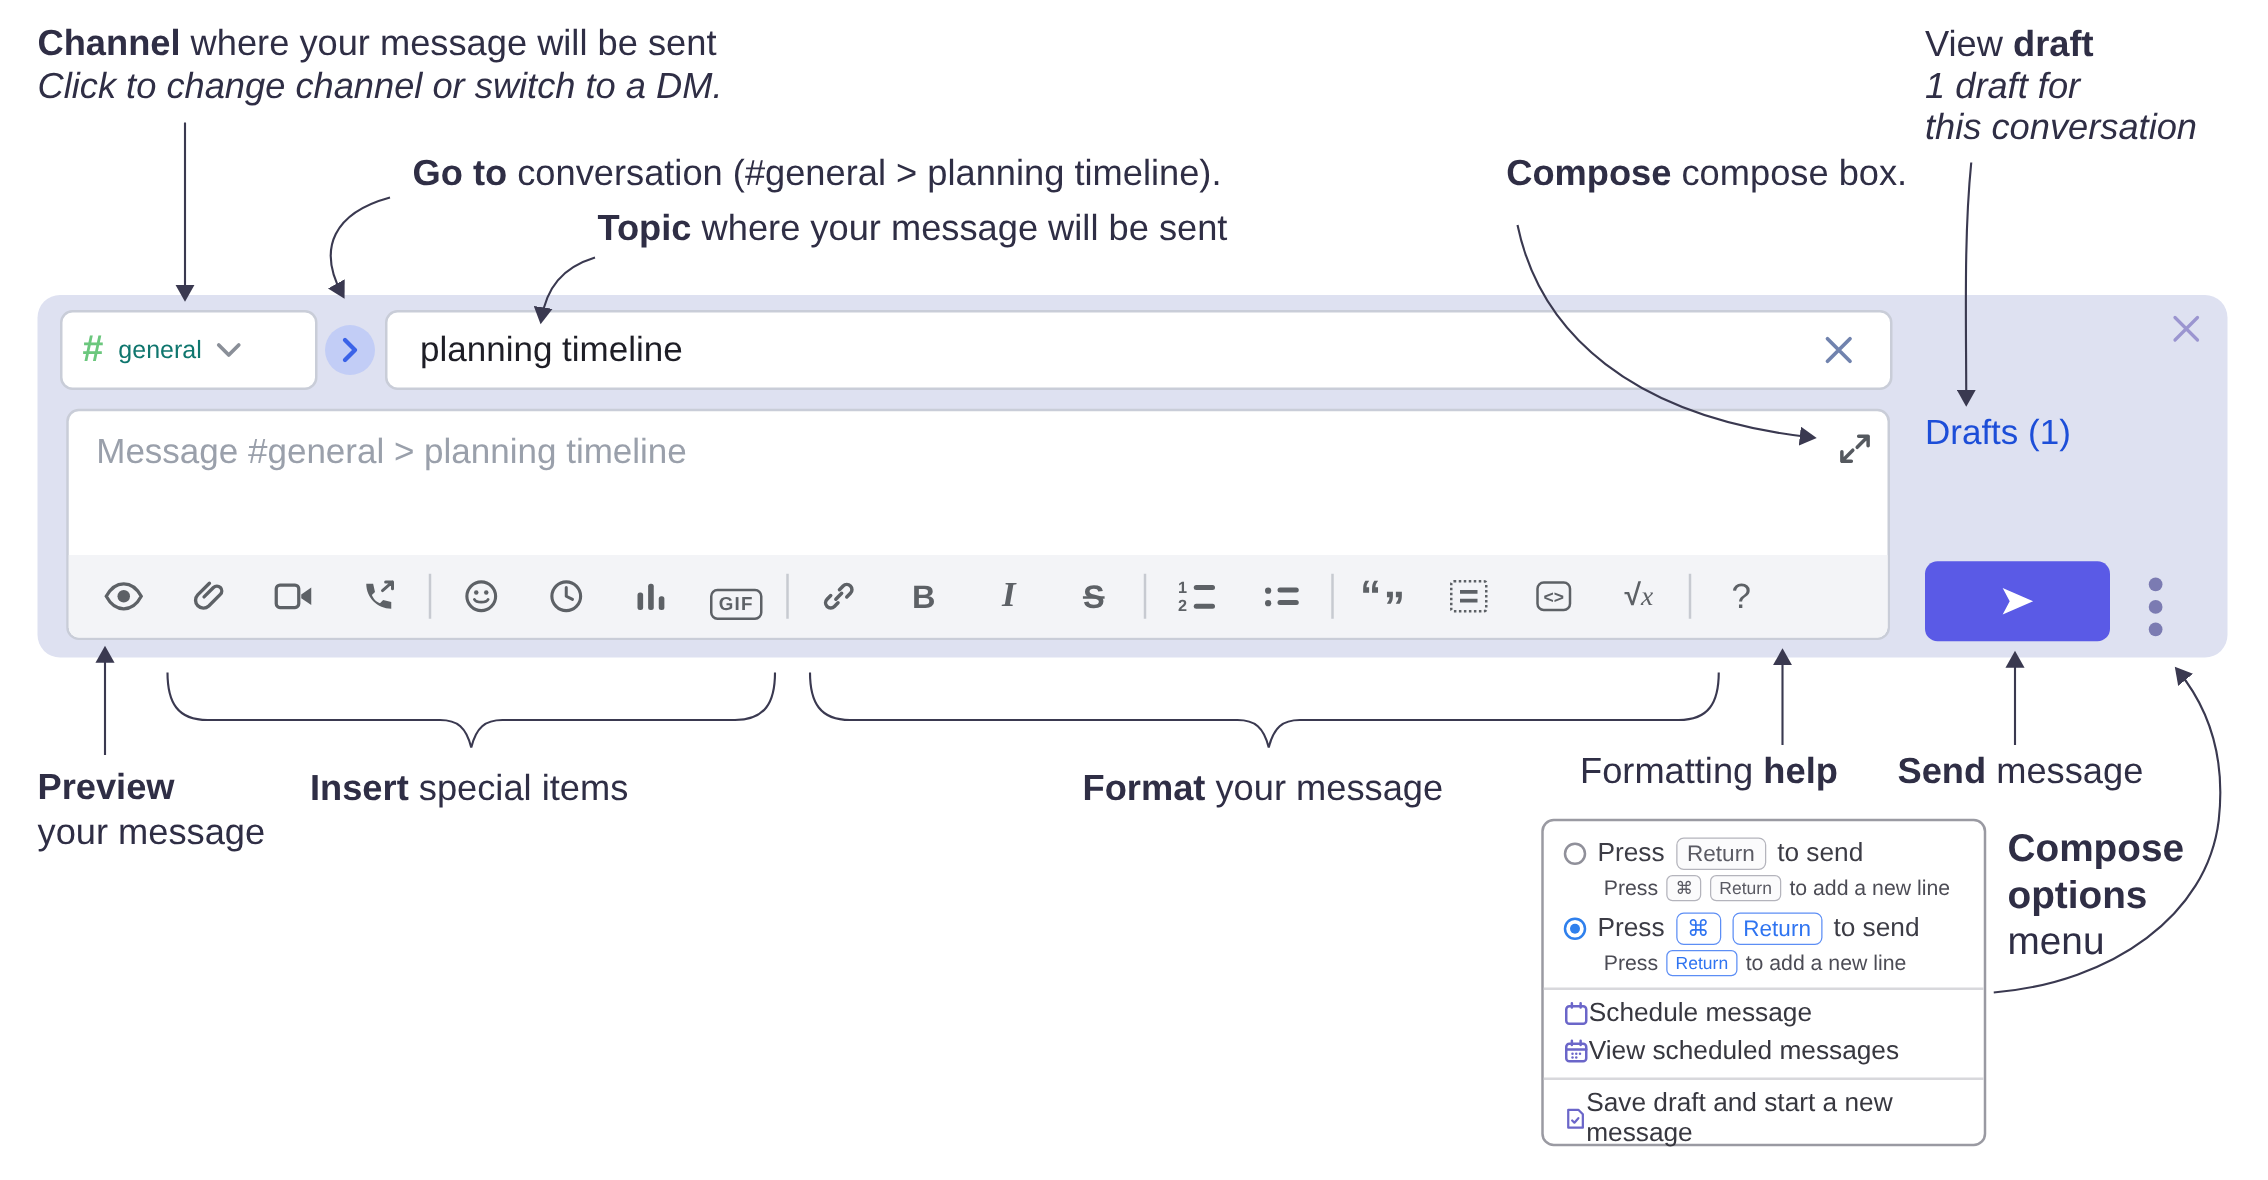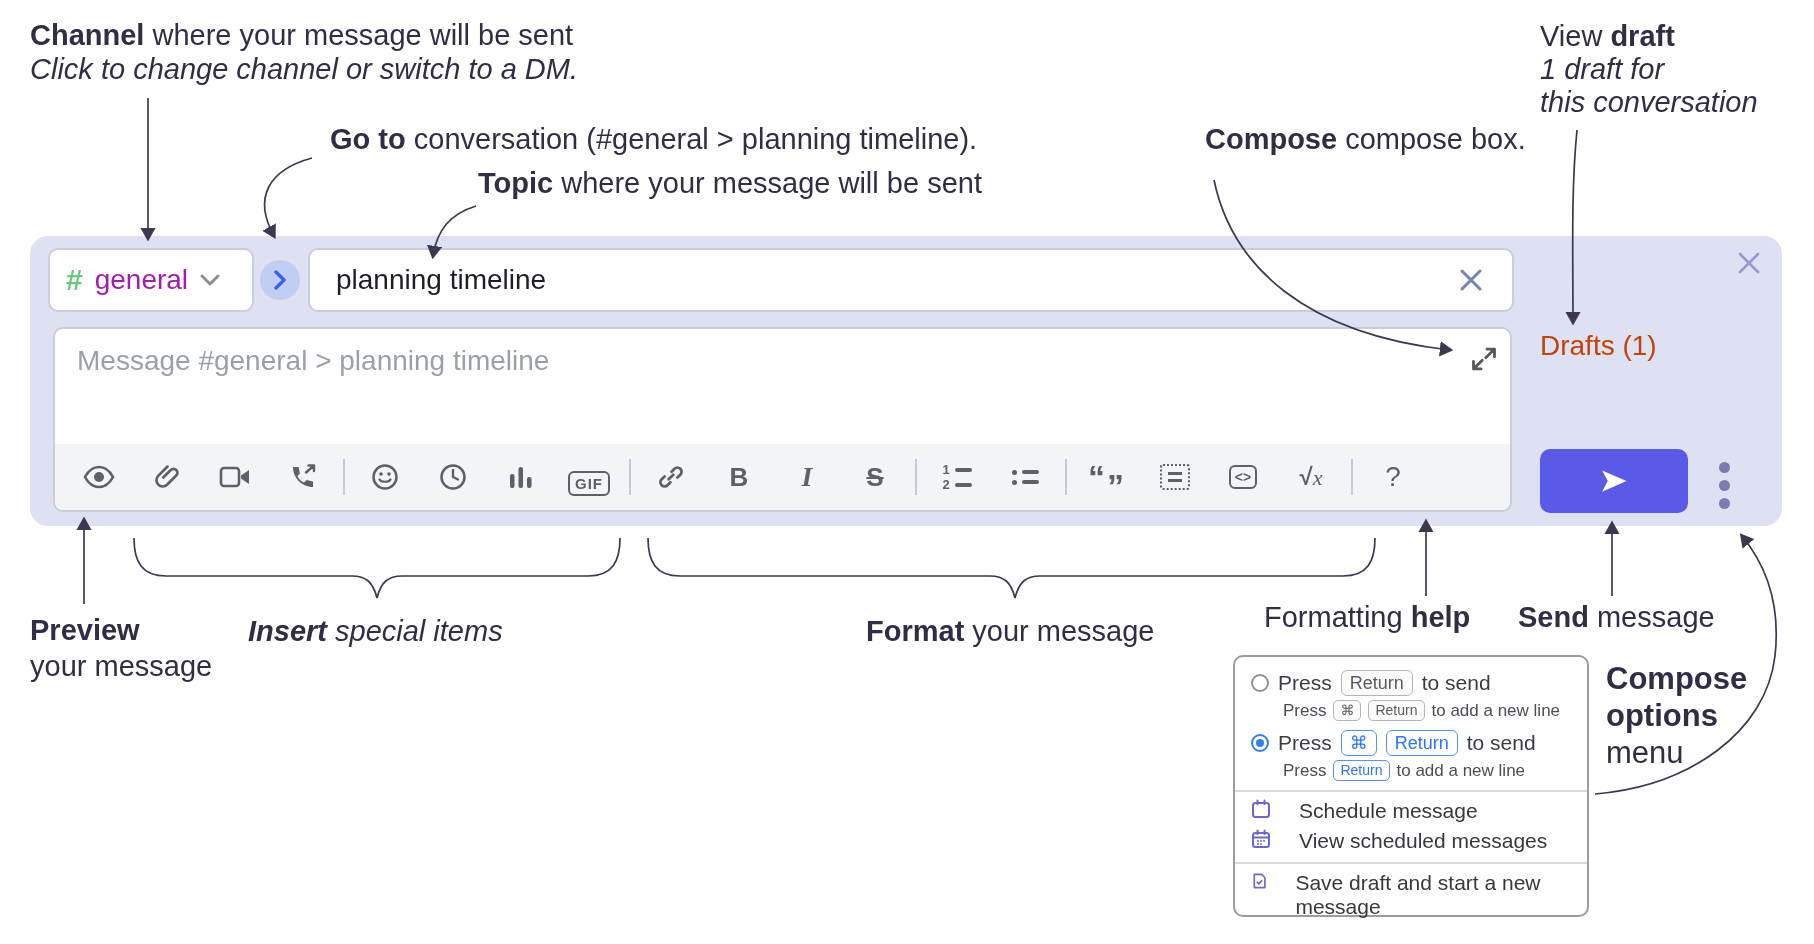--- a/index.html
+++ b/index.html
@@ -8,42 +8,42 @@
   
   .ann{position:absolute;font-size:29px;line-height:34px;color:#2f2e45;white-space:nowrap;}
   .ann .b{font-weight:700;}
   .ann .i{font-style:italic;}
   #ann-channel{left:30px;top:18px;}
   #ann-goto{left:330px;top:122px;}
   #ann-topic{left:478px;top:166px;}
   #ann-viewdrafts{left:1540px;top:20px;line-height:33px;}
   #ann-expand{left:1205px;top:122px;}
   #ann-preview{left:30px;top:612px;line-height:36px;}
-  #ann-insert{left:248px;top:614px;font-style:italic;}
+  #ann-insert{left:248px;top:614px;}
   #ann-format{left:866px;top:614px;}
   #ann-help{left:1264px;top:600px;}
   #ann-send{left:1518px;top:600px;}
   #ann-options{left:1606px;top:660px;font-size:31px;line-height:37px;}
   
   #compose{position:absolute;left:30px;top:236px;width:1752px;height:290px;
            background:#dee1f1;border-radius:18px;}
   .whitebox{background:#fff;border:2px solid #c9cdd8;border-radius:10px;box-sizing:border-box;}
   #channel-pill{position:absolute;left:18px;top:12px;width:206px;height:64px;display:flex;
                 align-items:center;gap:12px;padding:0 16px;cursor:pointer;}
   #hash{color:#6bc77d;font-weight:700;font-size:30px;}
-  #channel-label{font-size:28px;color:#a21caf;}
+  #channel-label{font-size:20px;color:#0f766e;}
   #goto-circle{position:absolute;left:230px;top:24px;width:40px;height:40px;border-radius:50%;
                background:#c2cdf6;display:flex;align-items:center;justify-content:center;}
   #topic-input{position:absolute;left:278px;top:12px;width:1206px;height:64px;display:flex;
                align-items:center;padding:0 26px;}
   #topic-value{font-size:28px;color:#1e1e26;flex:1;}
   #topic-clear{width:30px;height:30px;cursor:pointer;}
   #compose-close{position:absolute;right:12px;top:6px;width:42px;height:42px;display:flex;
                  align-items:center;justify-content:center;cursor:pointer;}
-  #drafts-link{position:absolute;left:1510px;top:94px;font-size:28px;color:#c2410c;cursor:pointer;}
+  #drafts-link{position:absolute;left:1510px;top:94px;font-size:28px;color:#1d4ed8;cursor:pointer;}
   #message-box{position:absolute;left:23px;top:91px;width:1459px;height:185px;}
   #placeholder{position:absolute;left:22px;top:16px;font-size:28px;color:#9aa0ab;}
   #expand-btn{position:absolute;right:12px;top:16px;width:28px;height:28px;cursor:pointer;}
   #toolbar{position:absolute;left:0;right:0;bottom:0;height:66px;background:#f3f4f7;
            border-radius:0 0 8px 8px;display:flex;align-items:center;padding:0 10px;}
   .tbtn{width:40px;height:44px;margin:0 14px;display:flex;align-items:center;justify-content:center;
         color:#5d6166;cursor:pointer;flex:none;}
   .tdiv{width:2px;height:36px;background:#c7cad1;margin:0 6px;flex:none;}
   .glyph{font-size:26px;font-weight:700;color:#5d6166;}
   .glyph.it{font-family:"Liberation Serif",serif;font-style:italic;font-size:28px;}
@@ -78,21 +78,21 @@
   .psub{display:flex;align-items:center;gap:7px;margin:4px 0 0 32px;font-size:17px;color:#4c4c55;}
   .radio{width:18px;height:18px;border-radius:50%;border:2.5px solid #90909a;box-sizing:border-box;flex:none;}
   .radio.on{border-color:#2f80ed;position:relative;}
   .radio.on::after{content:"";position:absolute;left:3px;top:3px;width:8px;height:8px;
                    border-radius:50%;background:#2f80ed;}
   .key{display:inline-flex;align-items:center;border:1.5px solid #b4b4bc;border-radius:6px;
        background:#fbfbfc;color:#5a5a63;padding:1px 8px;font-size:18px;line-height:22px;}
   .psub .key{font-size:14px;padding:0 6px;border-radius:5px;line-height:19px;}
   .key.blue{border-color:#5d8ef5;color:#2f74f1;background:#fff;}
   .phr{height:0;border-top:2px solid #d8d8dc;margin:9px -16px 7px -16px;}
-  .mrow{display:flex;gap:28px;margin-top:6px;font-size:21px;color:#37373f;cursor:pointer;}
+  .mrow{display:flex;align-items:center;gap:0;margin-top:6px;font-size:21px;color:#37373f;cursor:pointer;}
   svg.icon{display:block;}
 </style>
 </head>
 <body>
 
 <div id="canvas">
 
   <div class="ann" id="ann-channel">
     <div><span class="b">Channel</span><span> where your message will be sent</span></div>
     <div class="i">Click to change channel or switch to a DM.</div>

